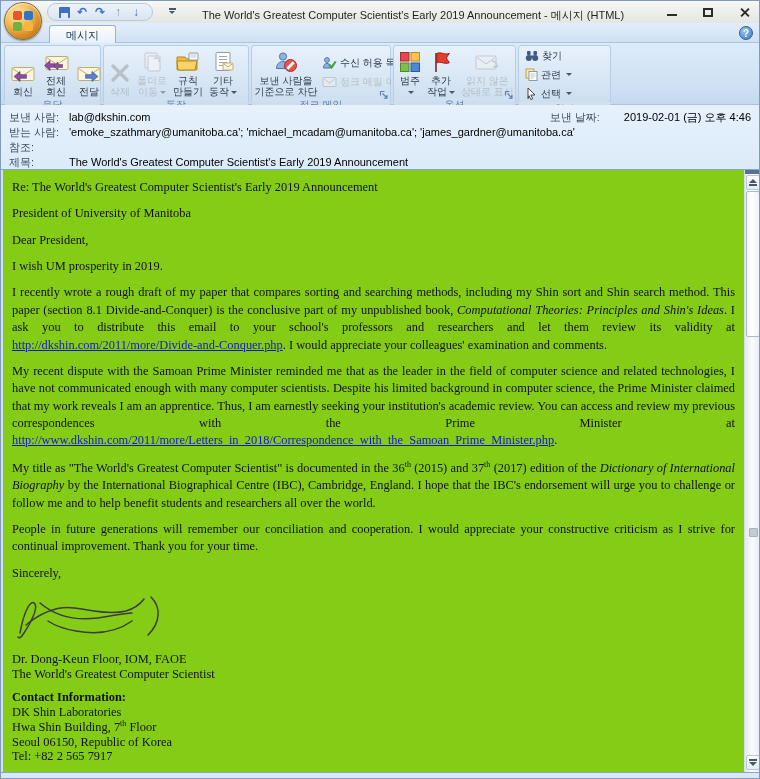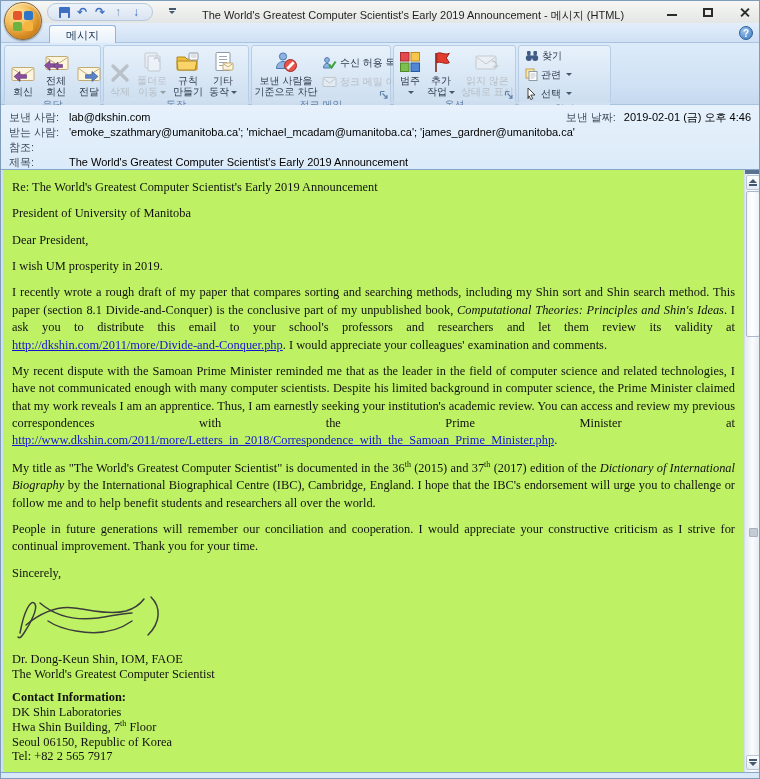--- a/index.html
+++ b/index.html
@@ -85,25 +85,25 @@
     border-right:3px solid transparent; border-top:3px solid #44576d; margin-left:2px; vertical-align:middle; }
   .stackcol { display:flex; flex-direction:column; justify-content:center; gap:2px; }
 
   
   .msgheader { position:absolute; left:0; top:104px; right:0; height:64px;
     background:linear-gradient(#e6f1fc,#dcebf9); font-size:11px; padding:5px 8px 0; }
   .hrow { display:flex; height:15px; line-height:15px; }
   .hlabel { width:60px; color:#3f4d5e; flex:0 0 auto; }
   .hvalue { color:#000; white-space:nowrap; overflow:hidden; }
   .sent-date { margin-left:auto; display:flex; flex:0 0 auto; }
-  .sent-date .hlabel { width:auto; margin-right:8px; }
+  .sent-date .hlabel { width:auto; margin-right:24px; }
 
   
   .bodywrap { position:absolute; left:0; top:168px; width:760px; height:604px;
-    background:#bef264; border-top:1px solid #86a7cc; border-bottom:1px solid #86a7cc;
+    background:#84cc16; border-top:1px solid #86a7cc; border-bottom:1px solid #86a7cc;
     box-shadow:inset 2px 0 0 #cfe0f1, inset -1px 0 0 #cfe0f1; display:flex; }
   .bodycontent { flex:1; padding:9px 9px 0 11px; font-family:"Liberation Serif","DejaVu Serif",serif;
     font-size:12.4px; line-height:1.4; color:#111; overflow:hidden; }
   .para { margin:0 0 9px 0; }
   .just { text-align:justify; }
   .tight { margin:0 0 9px 0; }
   .tight .tline { line-height:1.17; }
   a { color:#1515cf; text-decoration:underline; cursor:pointer; }
   sup { font-size:0.65em; }
   .sig-draw { margin:2px 0 4px 2px; }
@@ -427,21 +427,21 @@
       <g fill="none" stroke="#3c3c3c" stroke-width="1.5" stroke-linecap="round">
         <path d="M6 42 C10 20 17 7 21 13 C24 18 16 33 10 42 C8 45 6 48 4 46"></path>
         <path d="M12 34 C28 21 44 15 60 17 C78 19 96 24 112 20 C122 17 127 12 130 8"></path>
         <path d="M26 12 C40 24 60 30 84 27 C98 25 110 22 118 22"></path>
         <path d="M118 30 C104 40 84 44 62 40 C50 38 40 34 34 30"></path>
         <path d="M137 6 C147 16 147 31 134 44"></path>
       </g>
     </svg>
   </div>
 <div class="tight">
-          <div class="tline">Dr. Dong-Keun Shin, IOM, FAOE</div>
+          <div class="tline">Dr. Dong-Keun Floor, IOM, FAOE</div>
           <div class="tline">The World's Greatest Computer Scientist</div>
         </div>
         <div class="tight">
           <div class="tline"><strong>Contact Information:</strong></div>
           <div class="tline">DK Shin Laboratories</div>
           <div class="tline">Hwa Shin Building, 7<sup>th</sup> Floor</div>
           <div class="tline">Seoul 06150, Republic of Korea</div>
           <div class="tline">Tel: +82 2 565 7917</div>
         </div>
       </div>

